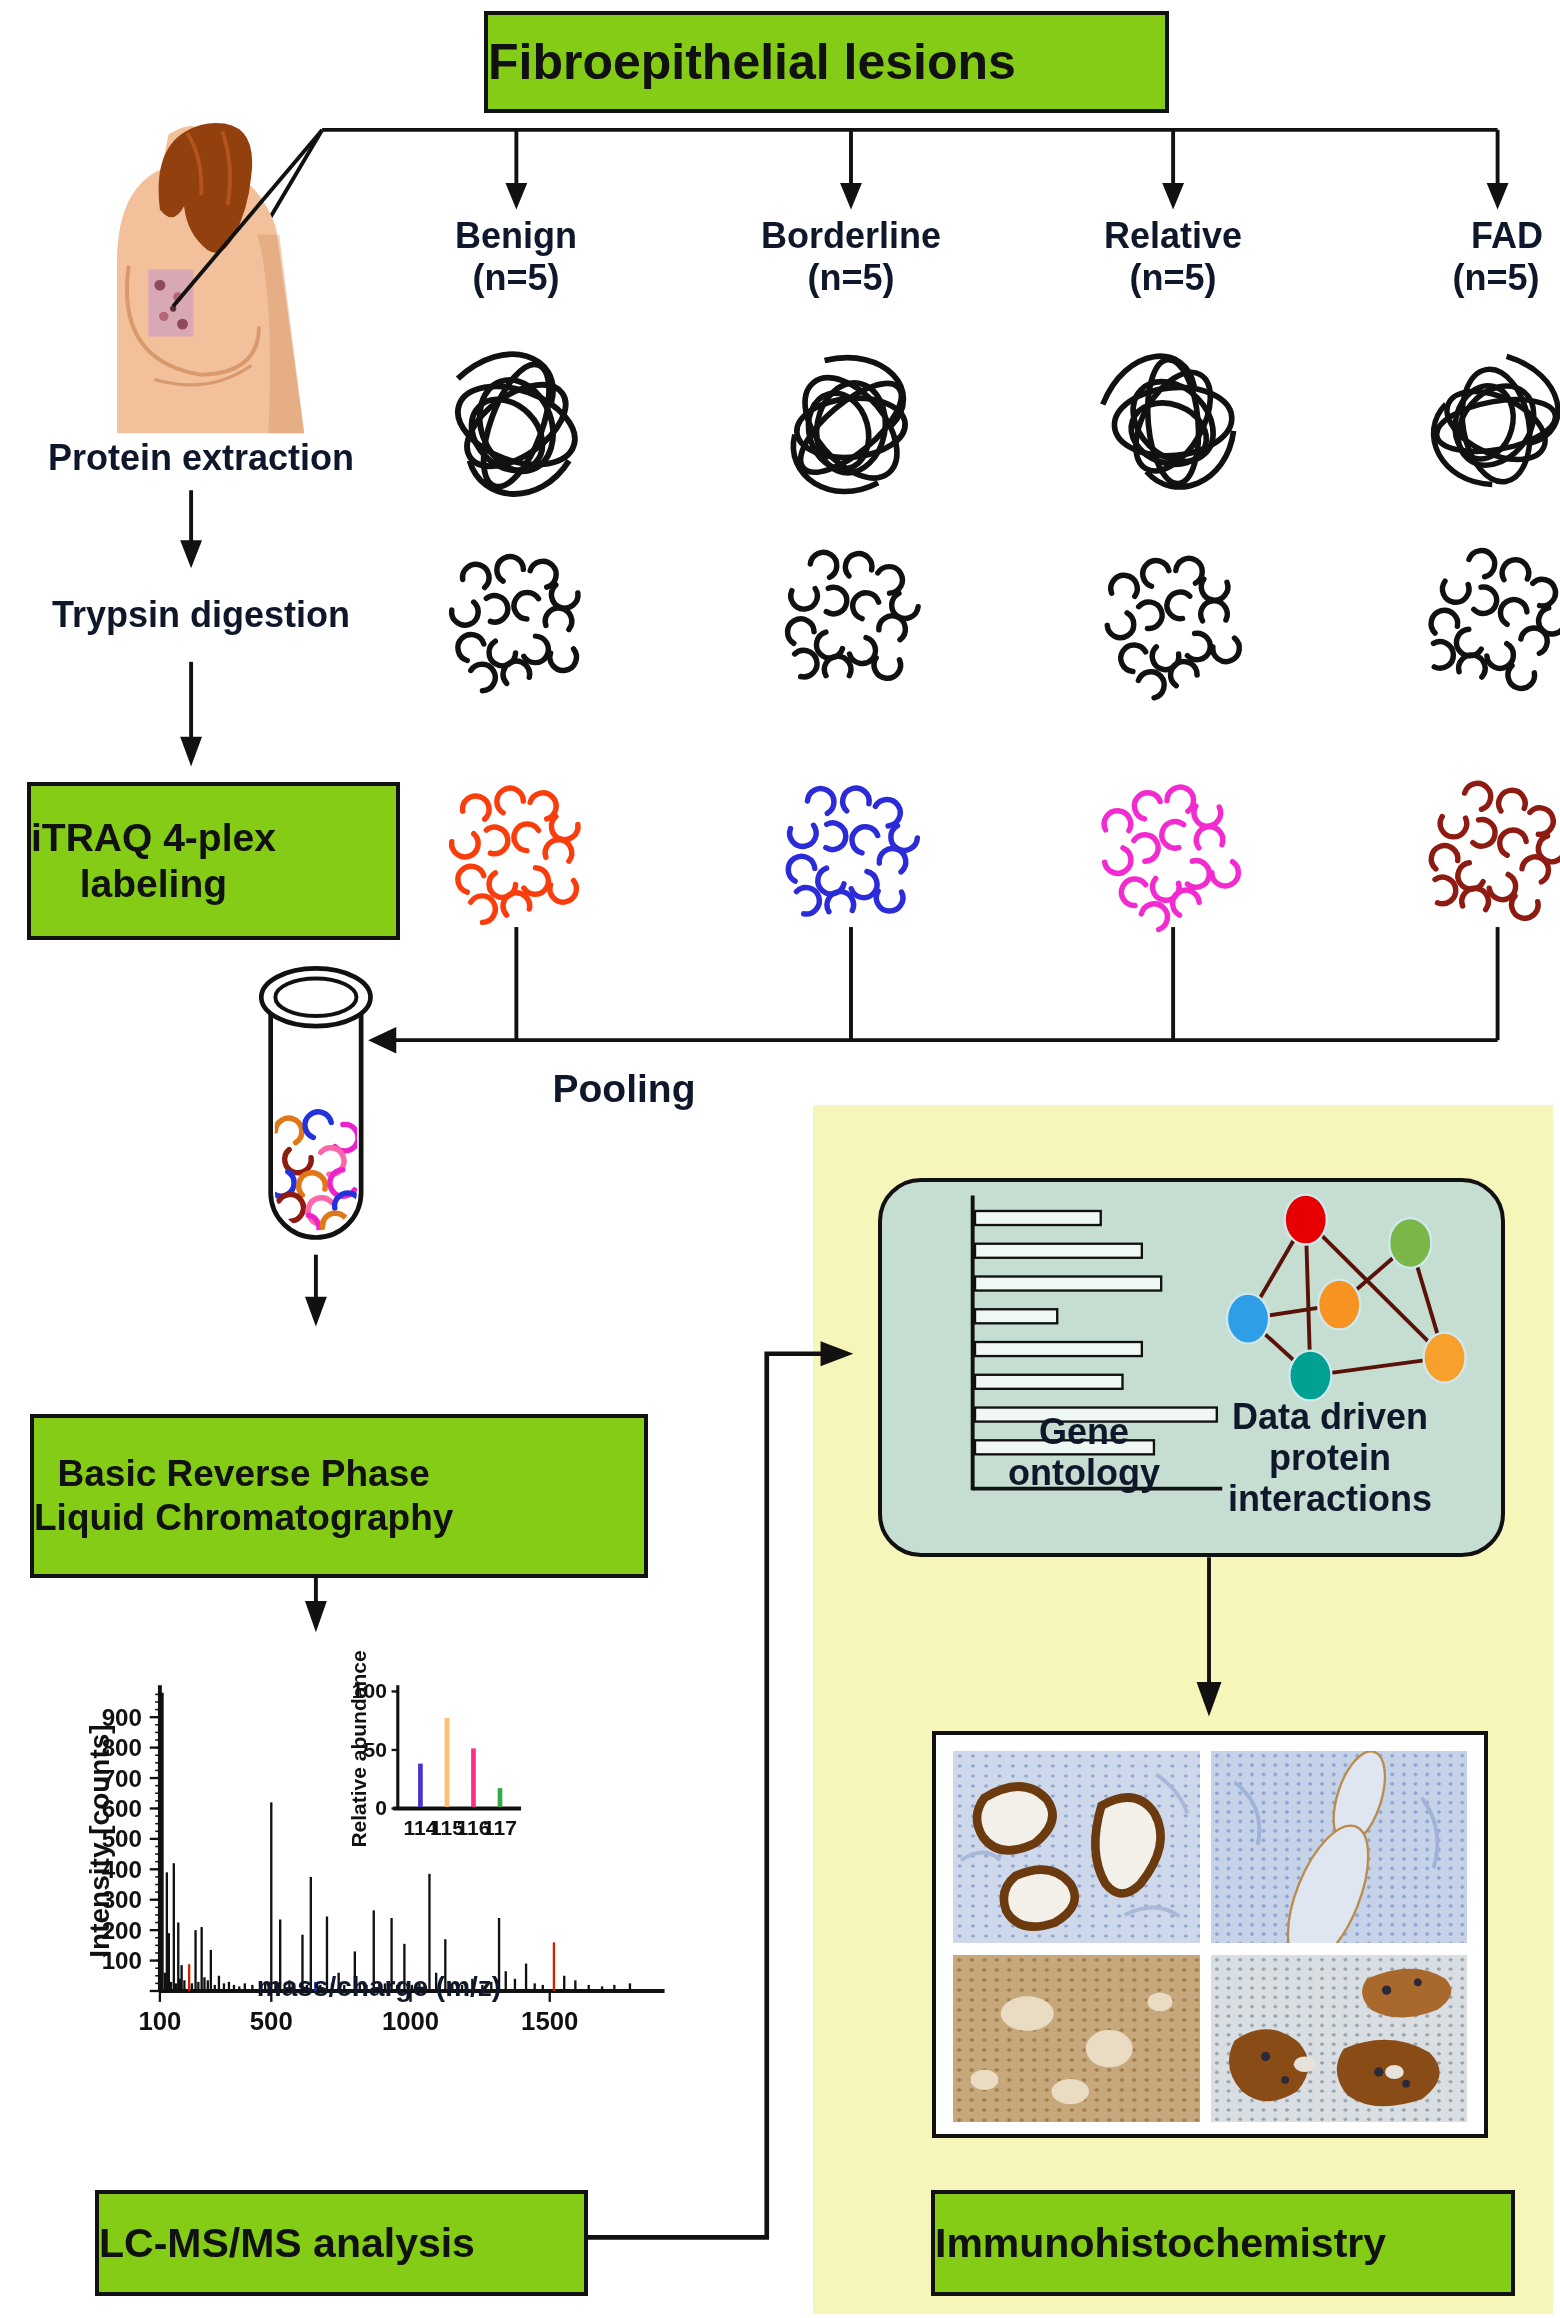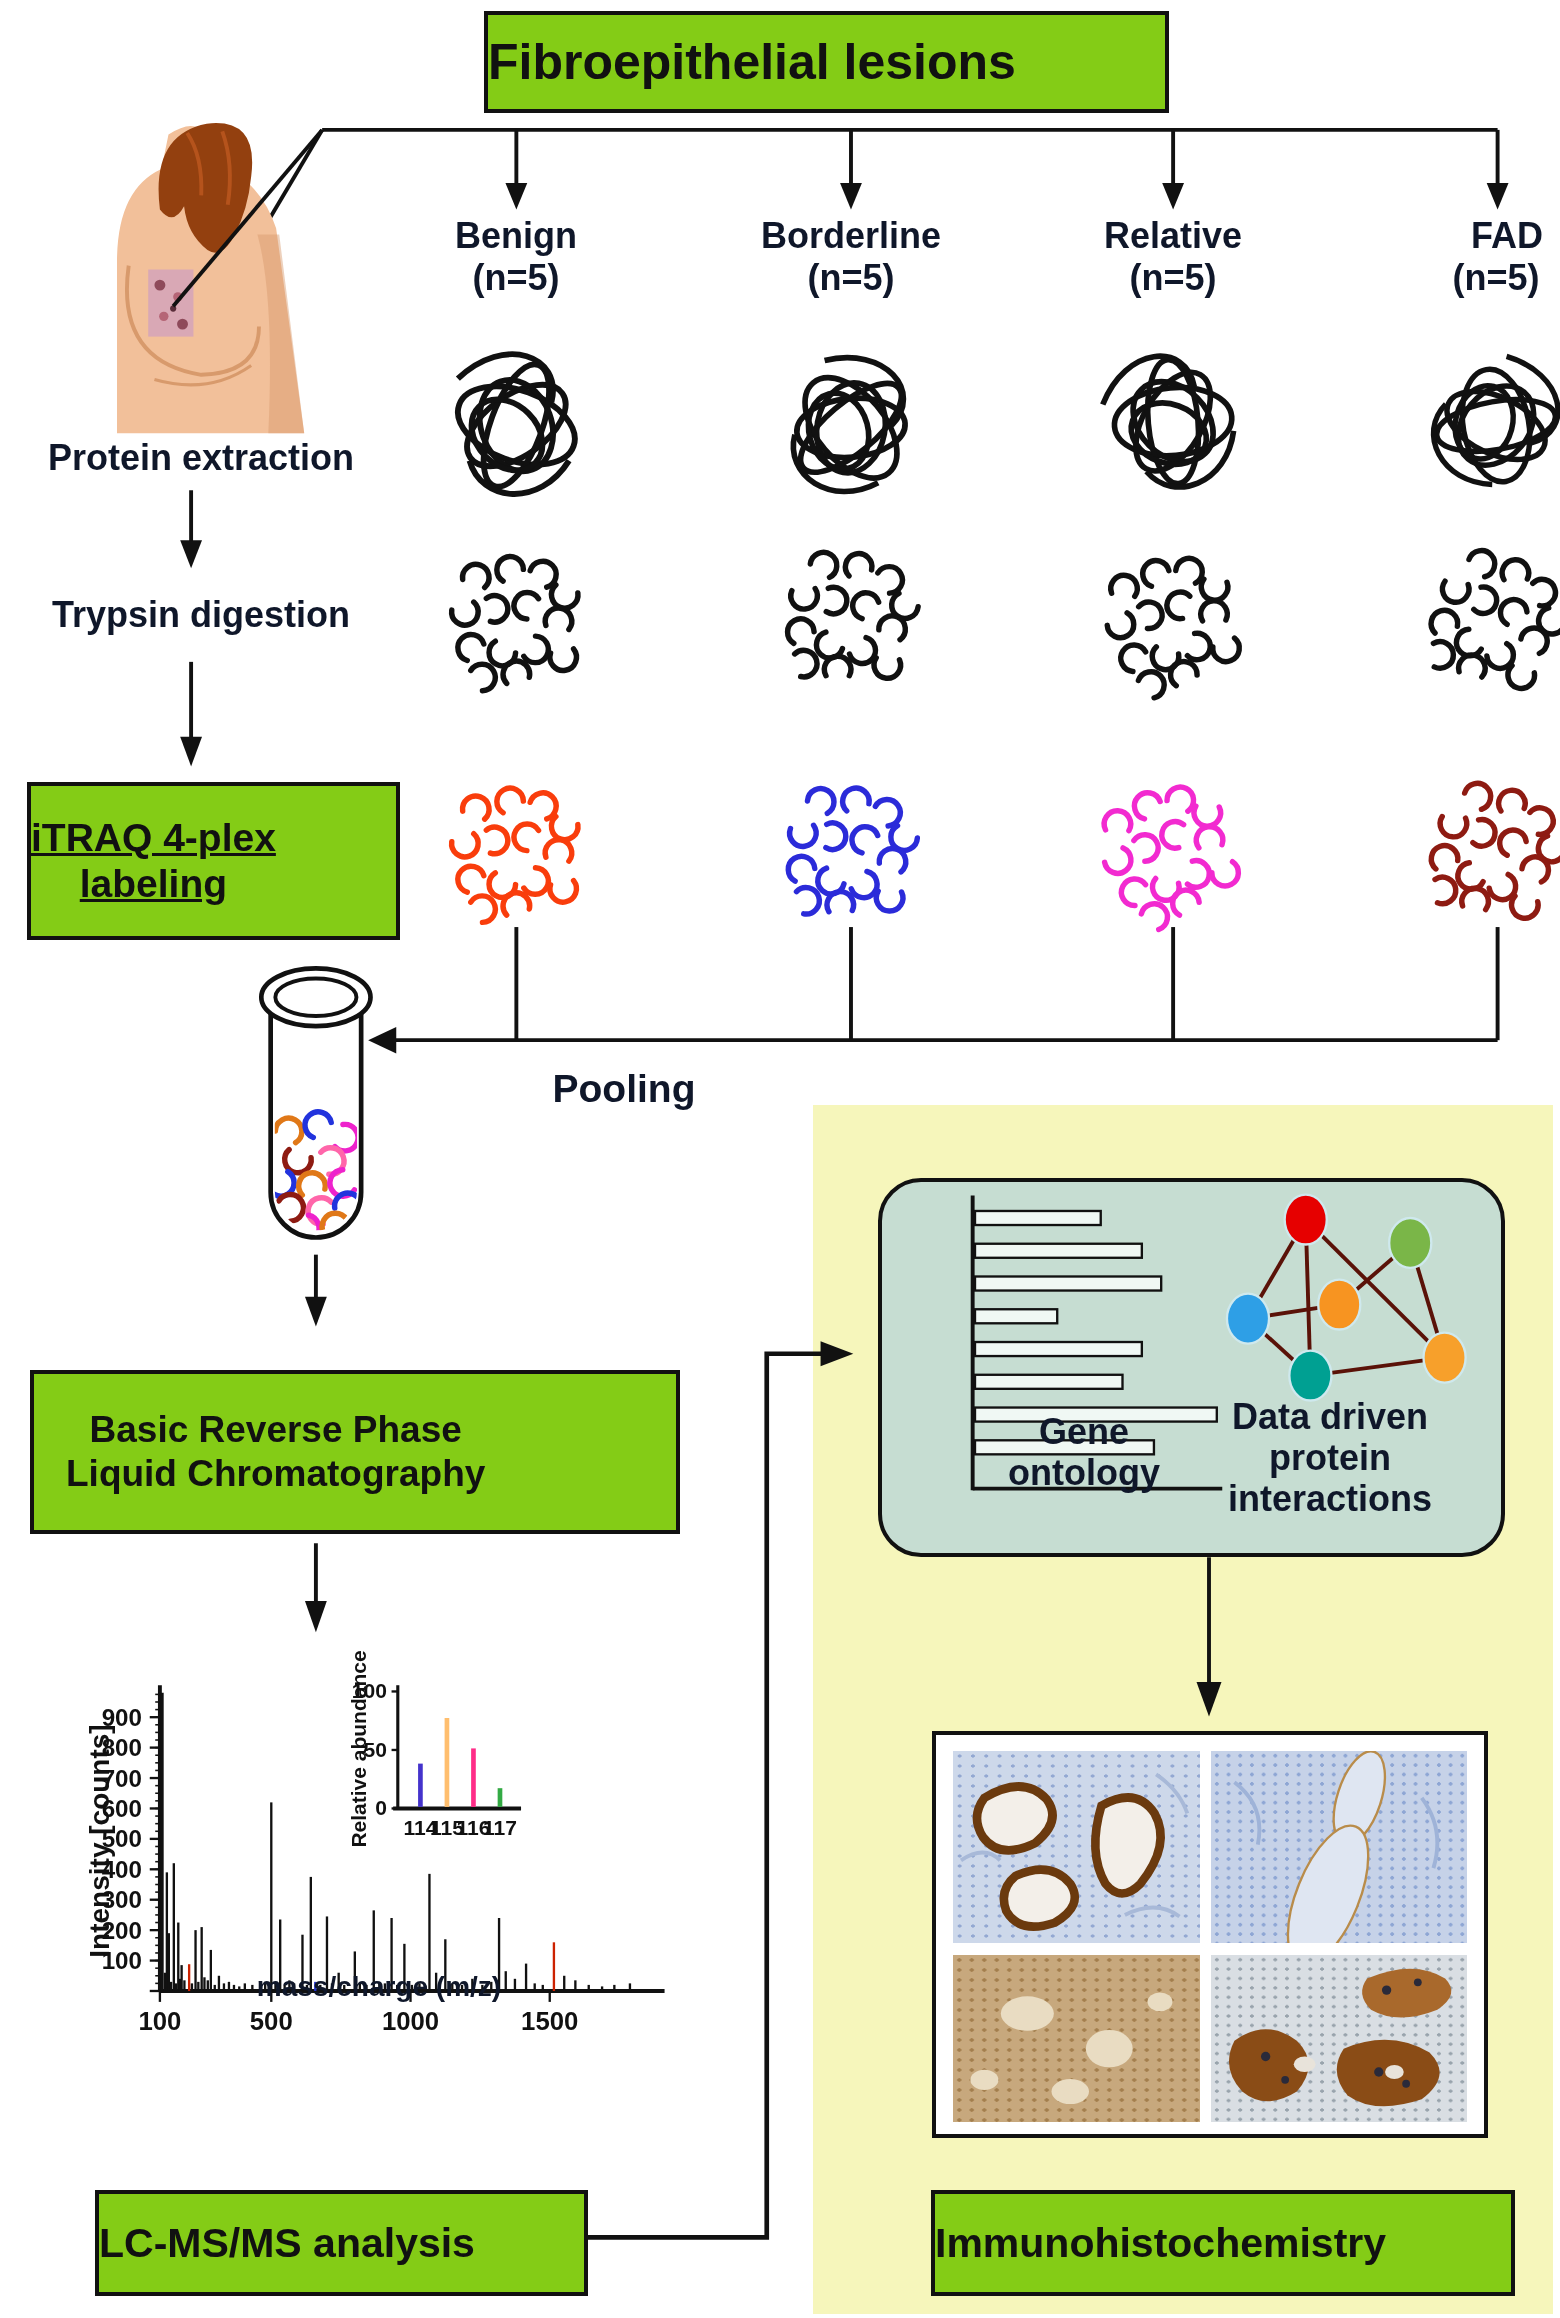--- a/index.html
+++ b/index.html
@@ -433,28 +433,28 @@
   <div class="lbl f46" style="left:851px;top:215px;">Borderline</div>
   <div class="lbl f46" style="left:851px;top:257px;">(n=5)</div>
   <div class="lbl f46" style="left:1173px;top:215px;">Relative</div>
   <div class="lbl f46" style="left:1173px;top:257px;">(n=5)</div>
   <div class="lbl f46" style="left:1496px;top:215px;margin-left:11px;">FAD</div>
   <div class="lbl f46" style="left:1496px;top:257px;">(n=5)</div>
 
   <div class="lbl f46" style="left:201px;top:437px;">Protein extraction</div>
   <div class="lbl f46" style="left:201px;top:594px;">Trypsin digestion</div>
 
-  <div class="box f50" style="left:27px;top:782px;width:365px;height:150px;text-decoration:underline;">
+  <div class="box f50" style="left:27px;top:782px;width:365px;height:150px;">
     <span>iTRAQ 4-plex
 labeling</span>
   </div>
 
   <div class="lbl f50" style="left:624px;top:1067px;">Pooling</div>
 
-  <div class="box f48" style="left:30px;top:1370px;width:610px;height:156px;padding-left:32px;">
+  <div class="box f48" style="left:30px;top:1414px;width:610px;height:156px;">
     <span>Basic Reverse Phase
 Liquid Chromatography</span>
   </div>
 
   <div class="box f52" style="left:931px;top:2190px;width:576px;height:98px;">
     <span>Immunohistochemistry</span>
   </div>
 
   <div class="box f52" style="left:95px;top:2190px;width:485px;height:98px;">
     <span>LC-MS/MS analysis</span>

